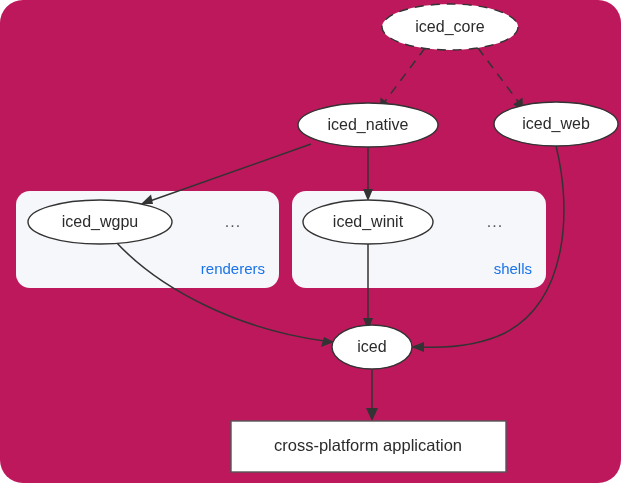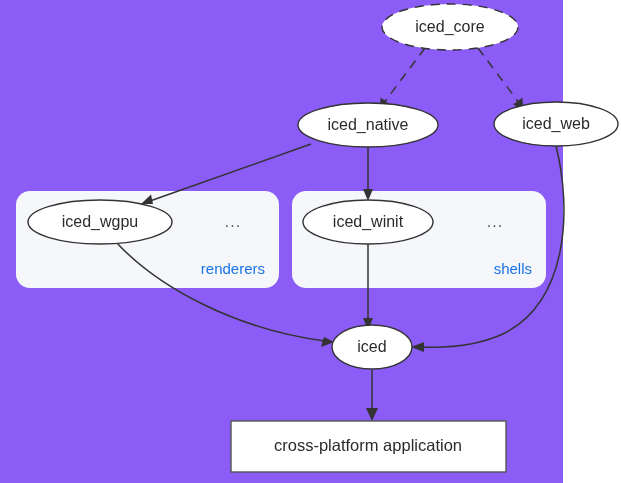--- a/index.html
+++ b/index.html
@@ -8,23 +8,24 @@
     background: #ffffff;
   }
   body {
     width: 621px;
     height: 483px;
     overflow: hidden;
     font-family: "Liberation Sans", sans-serif;
   }
   #diagram-root {
     position: relative;
-    width: 563px;
+    width: 621px;
     height: 483px;
-    background: #8b5cf6;
+    background: #be185d;
+    border-radius: 23px;
   }
   svg#graph {
     display: block;
     width: 621px;
     height: 483px;
   }
   .node-ellipse {
     fill: #ffffff;
     stroke: #333333;
     stroke-width: 1.4;

